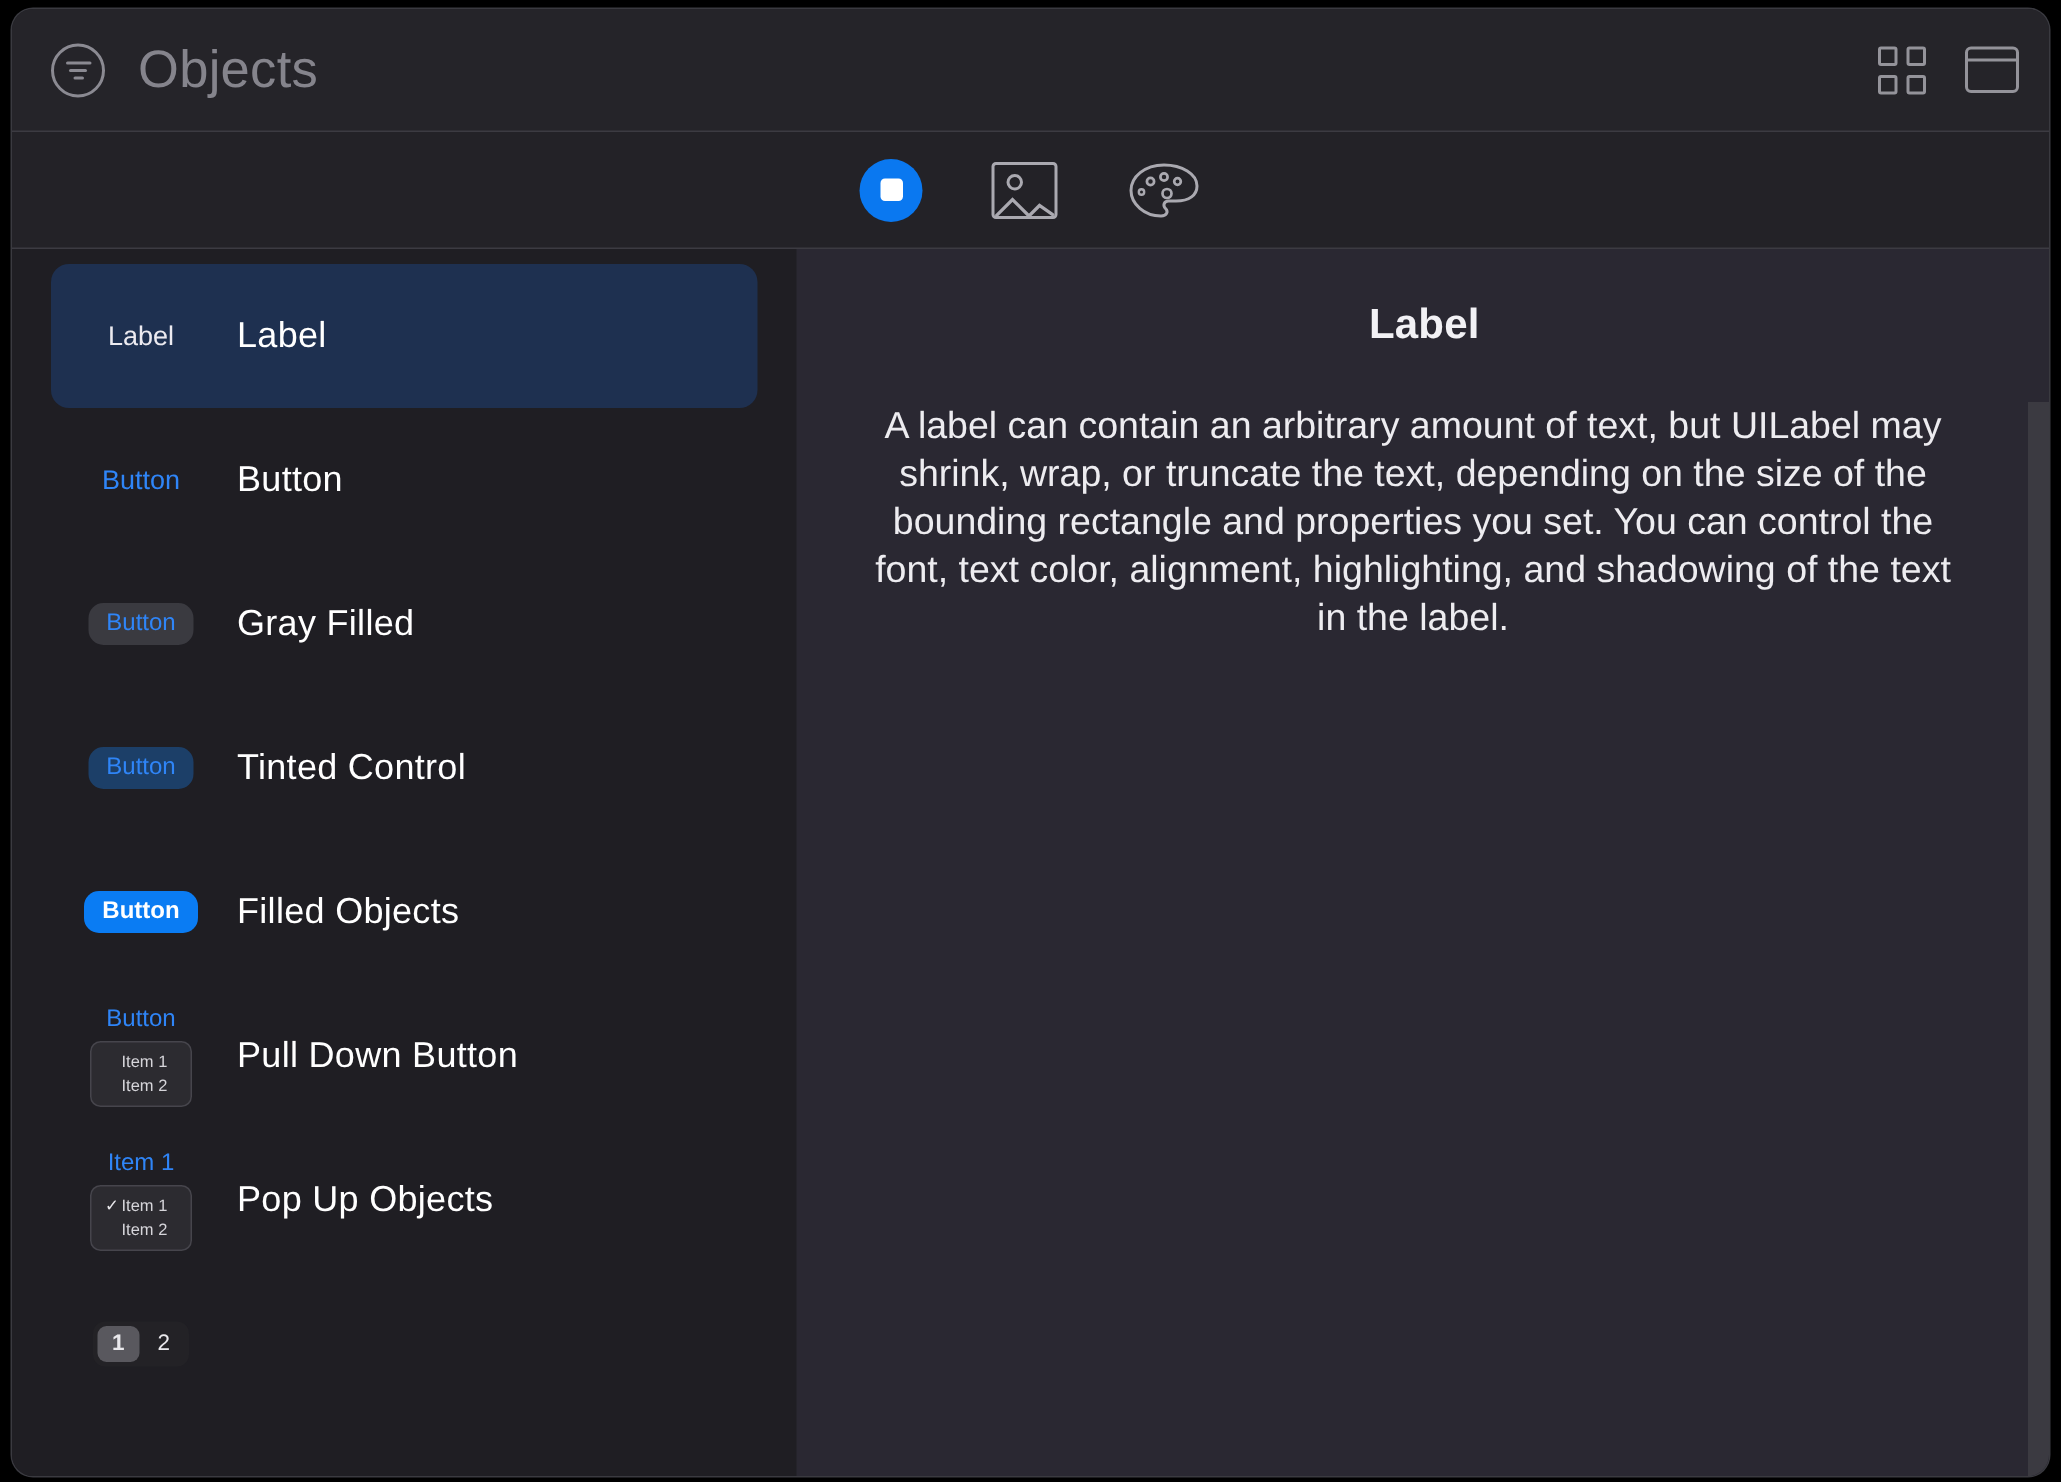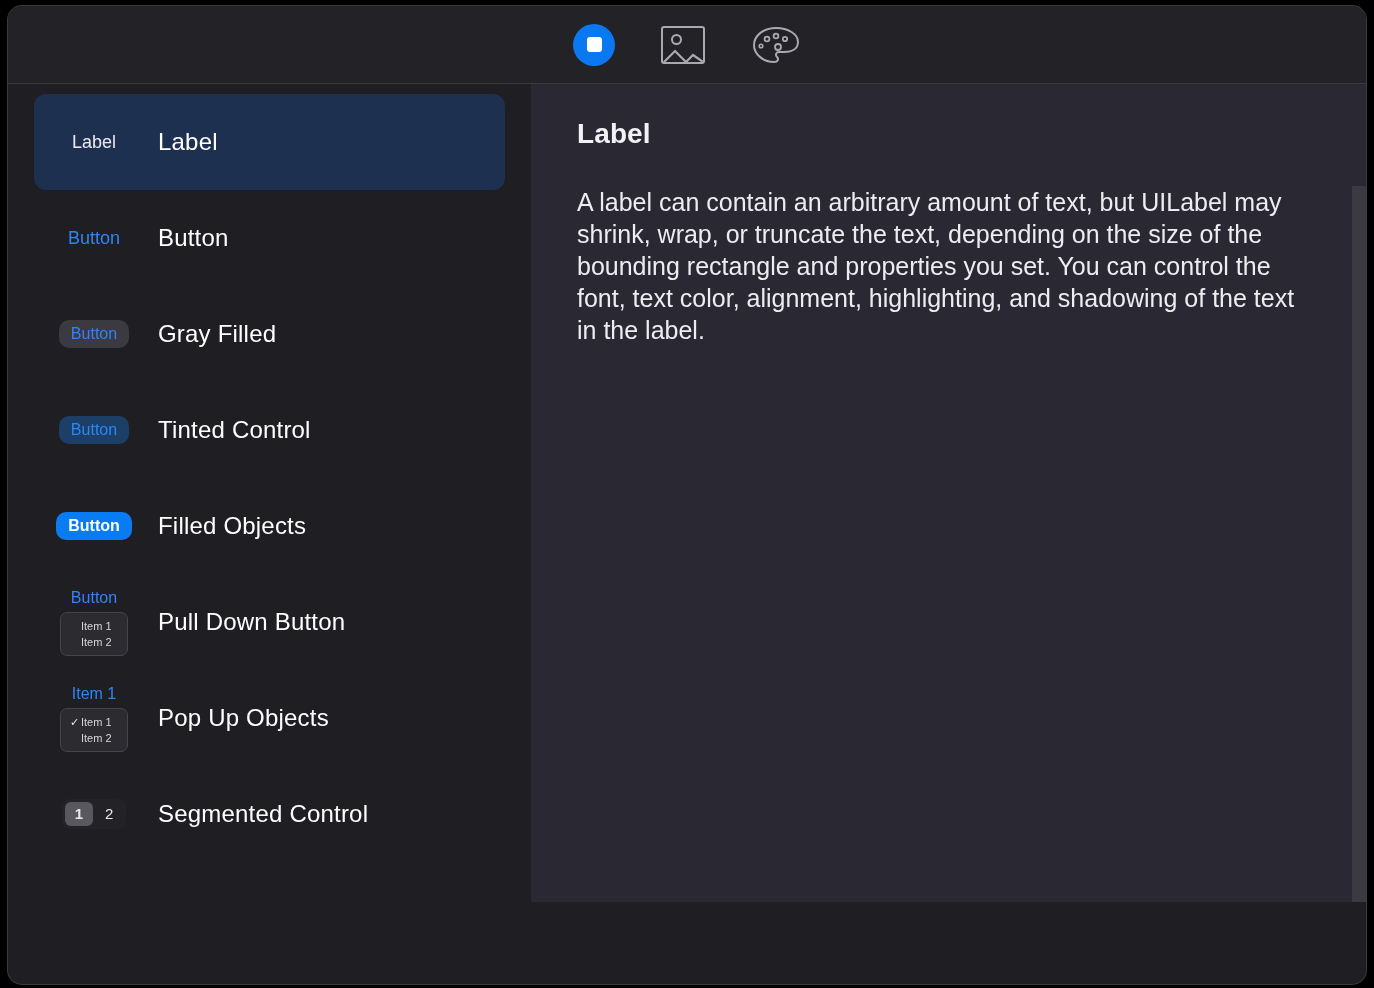--- a/index.html
+++ b/index.html
@@ -96,20 +96,21 @@
     position: absolute; left: -1px; bottom: -2px; width: 44px; height: 20px;
   }
 
   .tab-palette { width: 50px; height: 40px; }
 
   
   .content {
     position: relative;
     display: flex;
     height: calc(978px - 82px - 78px);
+    text-align: center;
   }
 
   .list-pane {
     position: relative;
     width: 523px;
     background: #1f1e23;
     padding: 10px 0 0 0;
     flex: none;
     overflow: hidden;
   }
@@ -221,20 +222,38 @@
     bottom: 0;
     width: 14px;
     background: #3b3a41;
   }
 </style>
 </head>
 <body>
 
 <div class="window">
 
+  <div class="titlebar">
+    <div class="filter-icon">
+      <i></i>
+        <i></i>
+        <i></i>
+    </div>
+    <div class="window-title">Objects</div>
+
+    <div class="titlebar-actions">
+      <div class="grid-icon">
+        <span></span>
+          <span></span>
+          <span></span>
+          <span></span>
+      </div>
+      <div class="panel-icon"></div>
+    </div>
+  </div>
 
   <div class="tabbar">
     <div class="tab">
       <div class="tab-object">
           <i></i>
         </div>
     </div>
     <div class="tab">
       <div class="tab-image">
         <div class="sun"></div>
@@ -332,21 +351,20 @@
         <div class="row-label">Pop Up Objects</div>
       </div>
 
       <div class="row">
         <div class="row-preview">
           <div class="pv-seg">
             <span class="on">1</span>
             <span>2</span>
           </div>
         </div>
-        <div class="row-label">Segmented Control</div>
       </div>
 
     </div>
 
     <div class="detail-pane">
       <div class="detail-title">Label</div>
       <div class="detail-body">A label can contain an arbitrary amount of text, but UILabel may shrink, wrap, or truncate the text, depending on the size of the bounding rectangle and properties you set. You can control the font, text color, alignment, highlighting, and shadowing of the text in the label.</div>
       <div class="detail-scrollbar"></div>
     </div>
 

